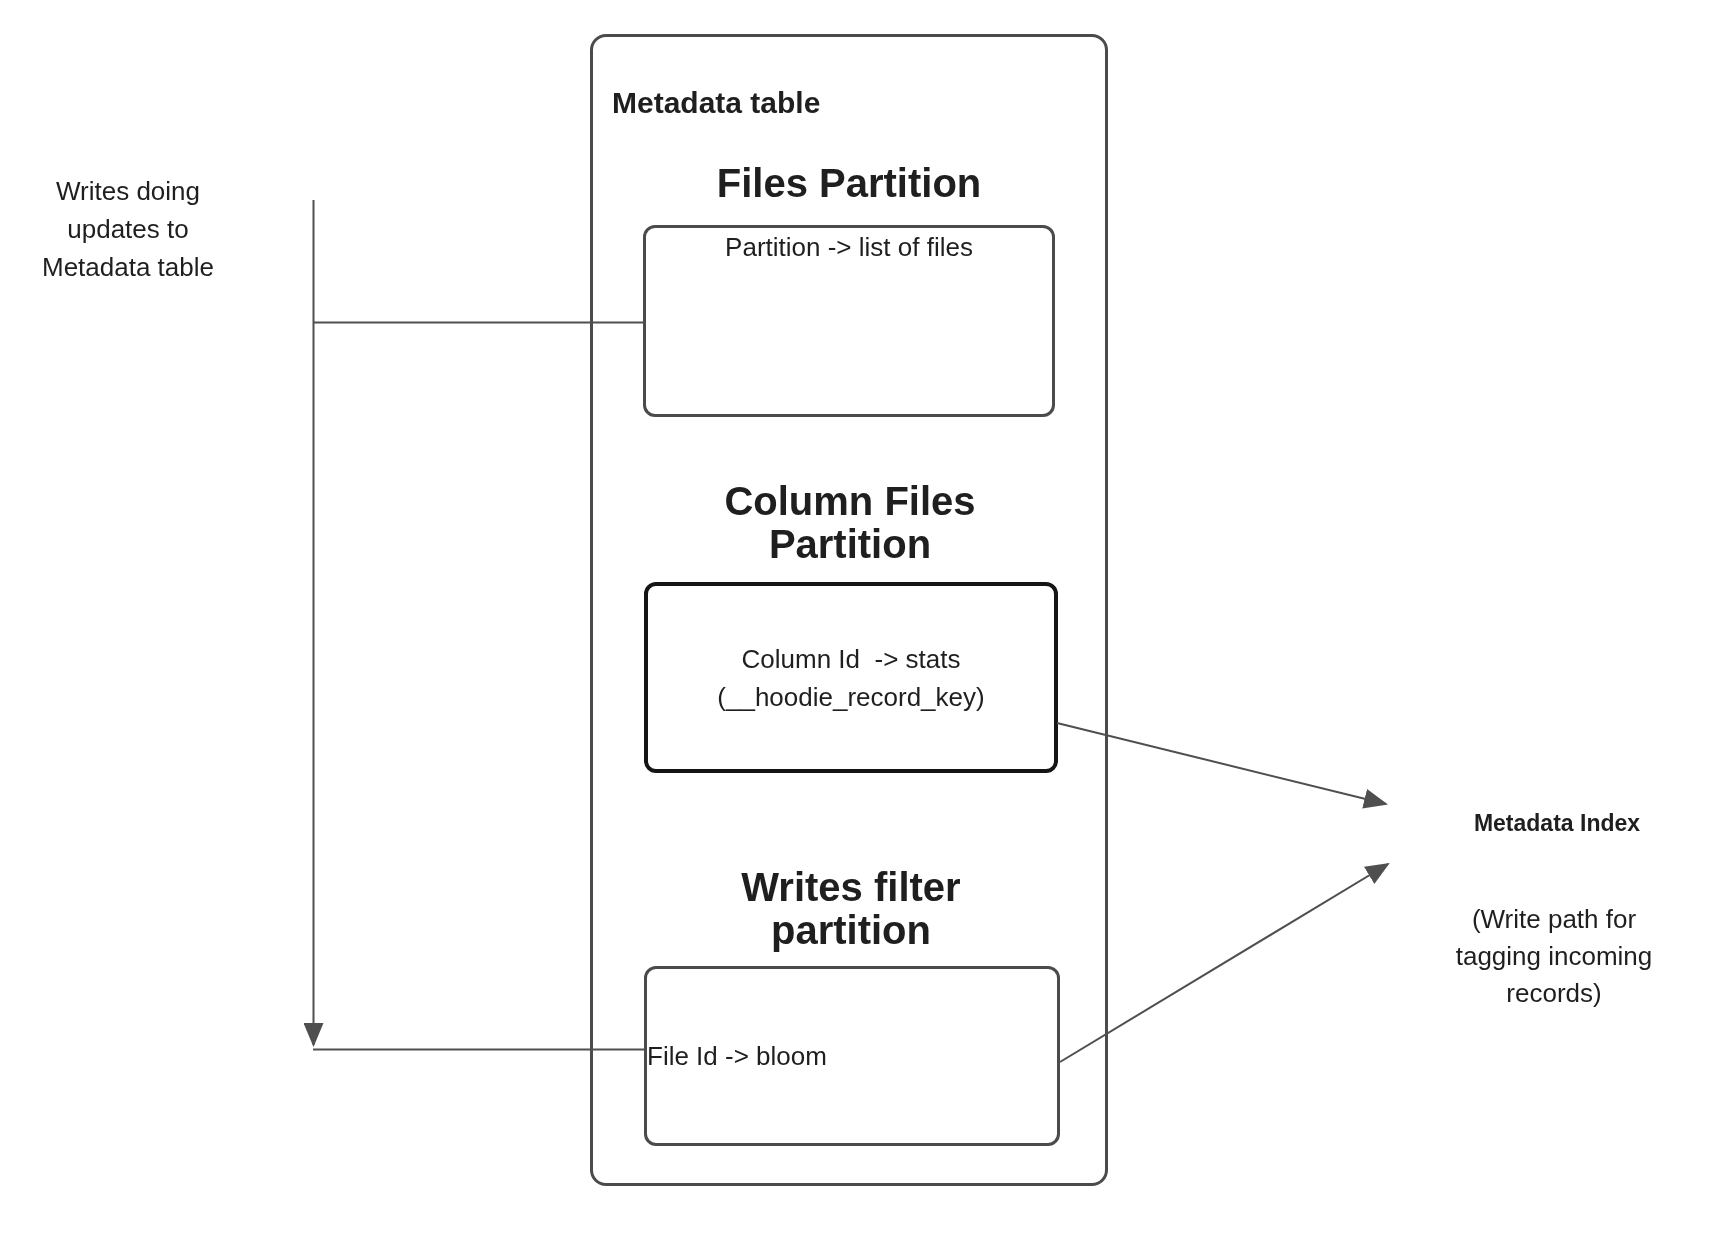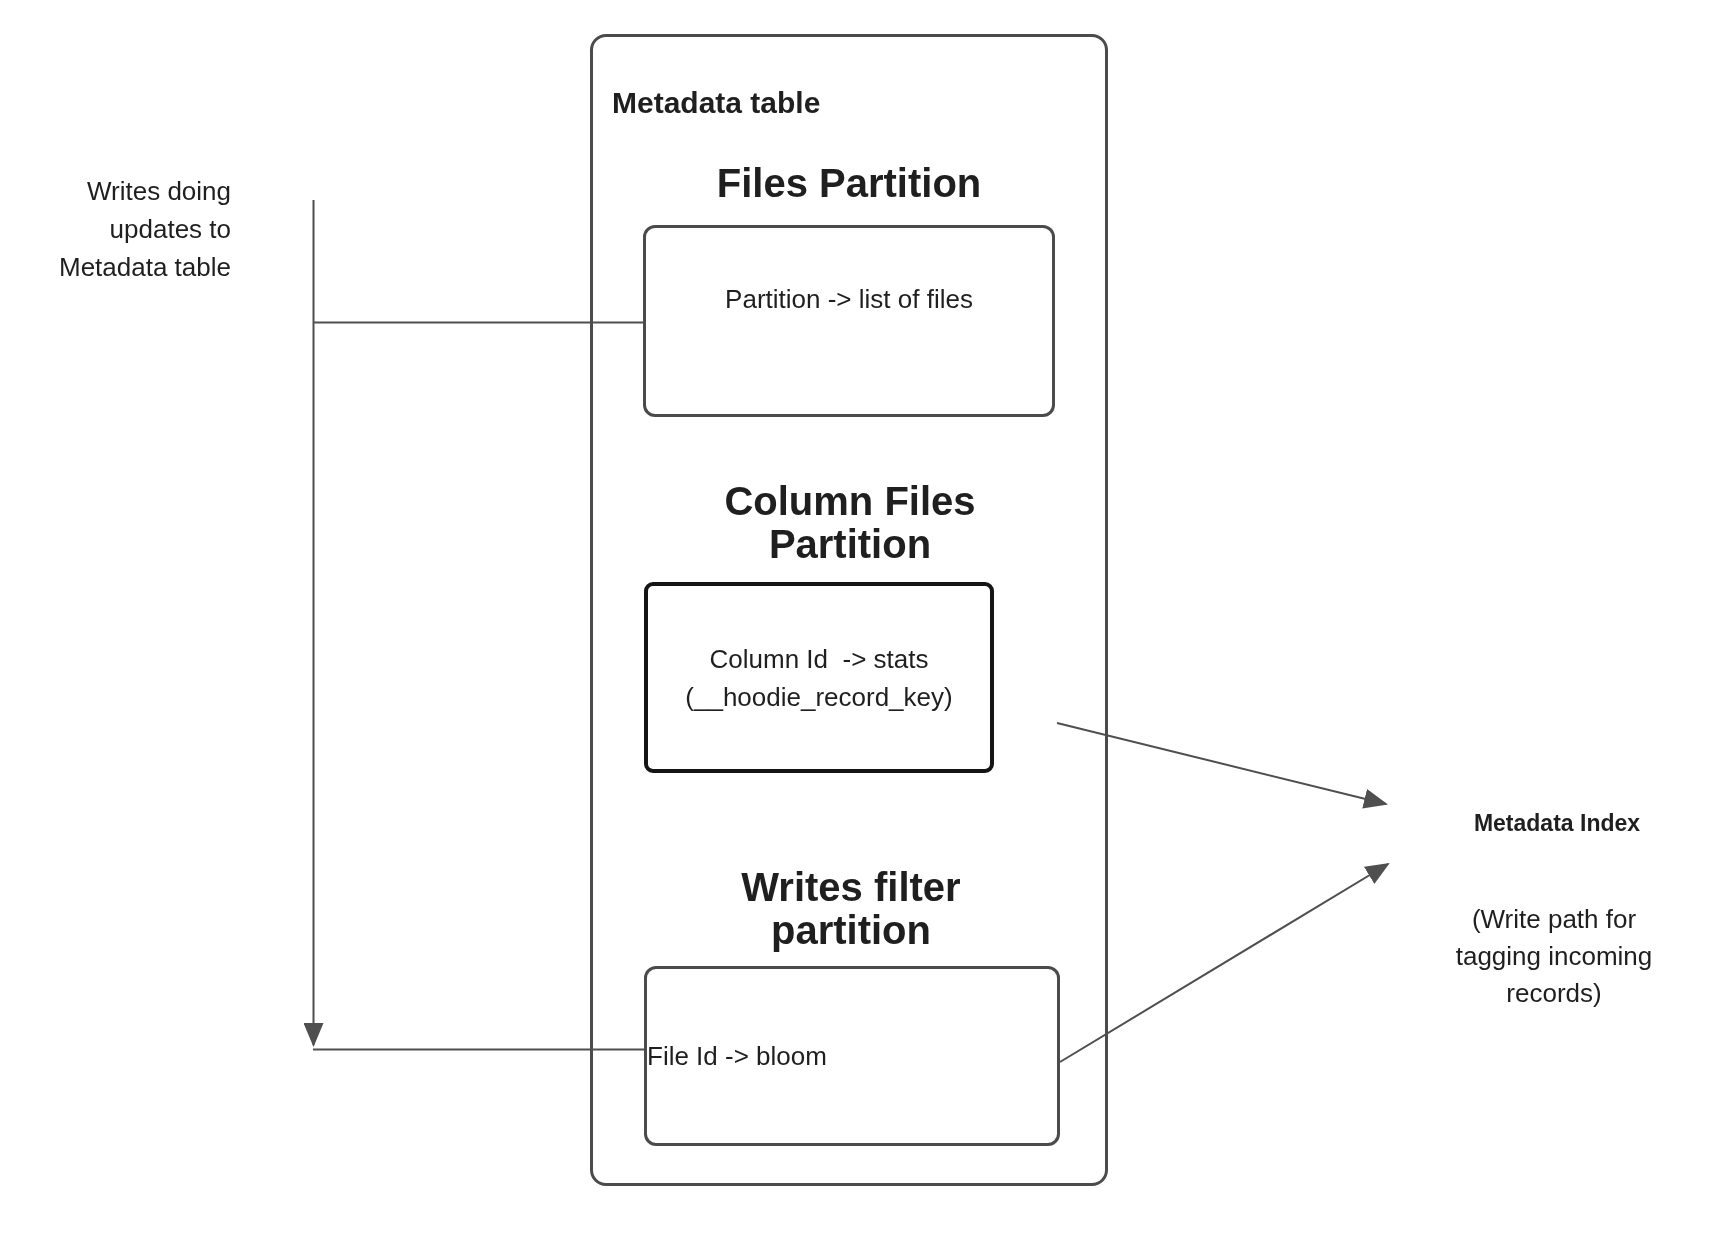--- a/index.html
+++ b/index.html
@@ -25,24 +25,23 @@
   }
   .note {
     position: absolute;
     text-align: center;
     font-size: 26px;
     line-height: 38px;
     color: #1f1f1f;
     z-index: 2;
   }
   .left-note {
-    left: 11px;
+    left: 18px;
     top: 172px;
     width: 220px;
-    text-align: right;
   }
   .outer-box {
     position: absolute;
     left: 590px;
     top: 34px;
     width: 518px;
     height: 1152px;
     border: 3px solid #4b4b4b;
     border-radius: 16px;
     background: #ffffff;
@@ -77,25 +76,24 @@
     z-index: 2;
     text-align: center;
     font-size: 26px;
     line-height: 38px;
   }
   .inner-box.emphasized {
     border: 4px solid #151515;
   }
   .box-files {
     left: 643px; top: 225px; width: 412px; height: 192px;
-    padding-top: 52px;
   }
   .box-stats {
-    left: 644px; top: 582px; width: 350px; height: 191px;
-    display: flex; flex-direction: column; justify-content: center; align-items: center; border-radius: 9px;
+    left: 644px; top: 582px; width: 414px; height: 191px;
+    display: flex; flex-direction: column; justify-content: center; align-items: center;
   }
   .box-bloom {
     left: 644px; top: 966px; width: 416px; height: 180px;
     display: flex; flex-direction: column; justify-content: center; align-items: flex-start;
   }
   .box-line { white-space: pre-wrap; }
   .mi-title {
     position: absolute;
     left: 1407px;
     top: 810px;

